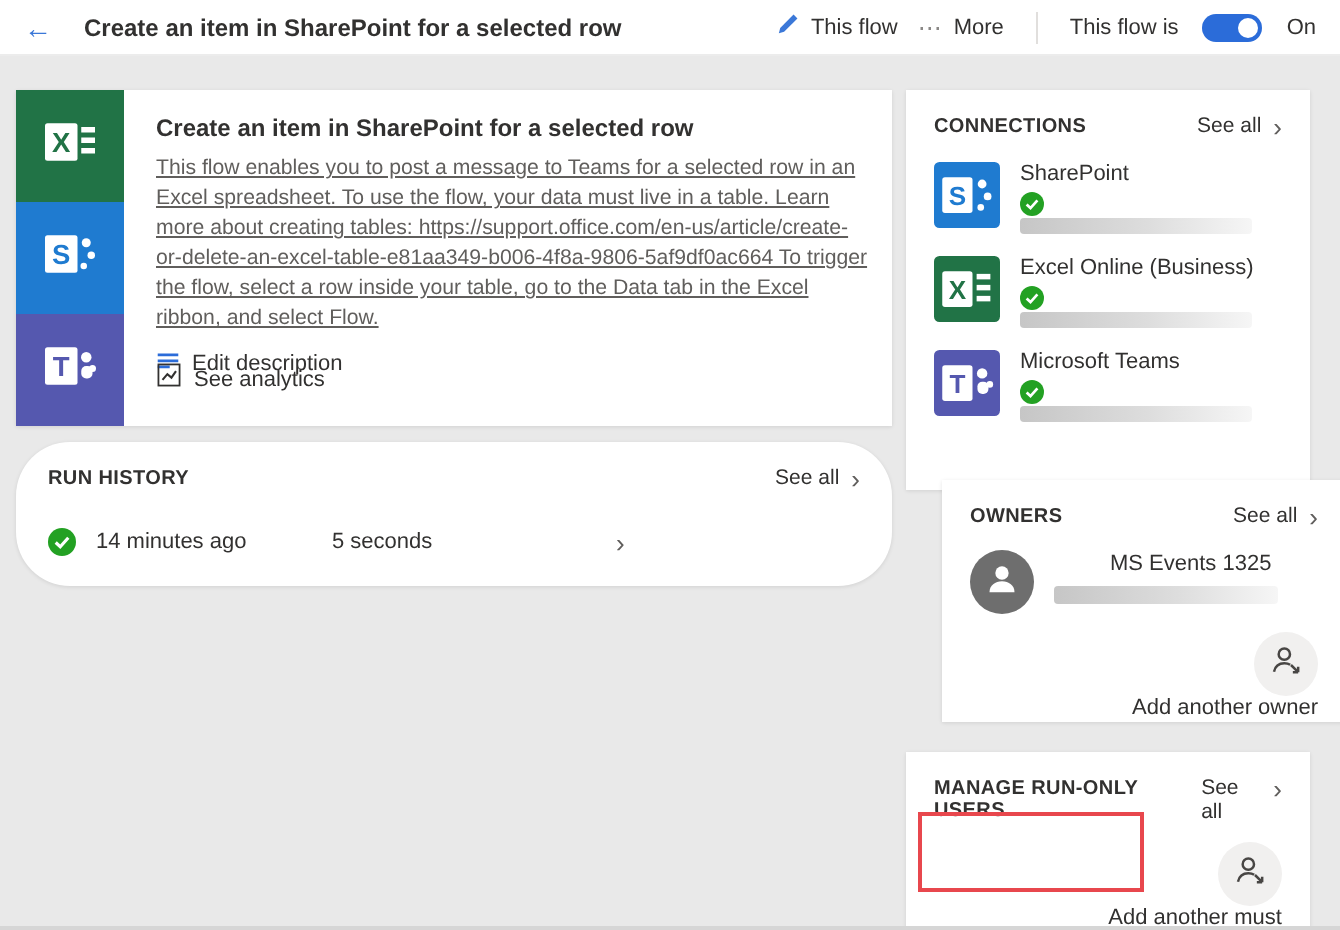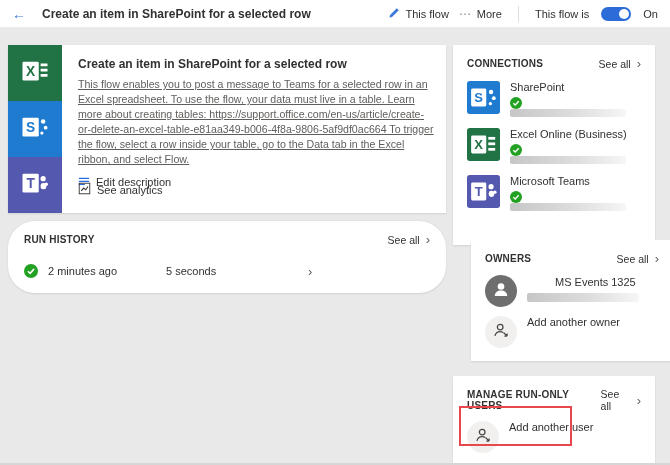--- a/index.html
+++ b/index.html
@@ -31,21 +31,21 @@
   }
   .toggle .knob {
     position:absolute; top:2px; right:2px; width:10px; height:10px;
     border-radius:50%; background:#fff;
   }
 
   
   .card { position:absolute; background:#fff; box-shadow:0 0.5px 2px rgba(0,0,0,.10); }
   .card-head { display:flex; align-items:center; justify-content:space-between; }
   .card-head .sec-title { font-size:10px; font-weight:bold; letter-spacing:.2px; color:#323130; }
-  .see-all { display:flex; align-items:center; gap:6px; font-size:10.5px; color:#323130; cursor:pointer; }
+  .see-all { display:flex; align-items:flex-start; gap:6px; font-size:10.5px; color:#323130; cursor:pointer; }
   .see-all .chev { color:#605e5c; font-size:13px; line-height:1; }
 
   
   .flow-card { left:8px; top:45px; width:438px; height:168px; display:flex; }
   .tile-col { width:54px; flex:0 0 54px; display:flex; flex-direction:column; }
   .app-tile { height:56px; display:flex; align-items:center; justify-content:center; }
   .app-tile svg { width:30px; height:30px; }
   .flow-card-content { flex:1; padding:12px 16px 10px 16px; position:relative; }
   .flow-title { font-size:12px; font-weight:bold; color:#323130; margin-bottom:6px; }
   .flow-desc { font-size:10.6px; line-height:15px; color:#605e5c; width:356px; word-break:break-word;text-decoration:underline; }
@@ -76,21 +76,21 @@
   .owners-card { left:471px; top:240px; width:202px; height:121px; padding:12px 14px; }
   .owner-item { display:flex; margin-top:10px; }
   .avatar { width:32px; height:32px; border-radius:50%; flex:0 0 32px;
             display:flex; align-items:center; justify-content:center; }
   .avatar.dark { background:#6e6e6e; }
   .avatar.light { background:#f1f0ef; }
   .avatar svg { width:20px; height:20px; }
   .owner-meta { margin-left:10px; display:flex; flex-direction:column; justify-content:flex-start; padding-top:1px; }
   .owner-name { font-size:11px; color:#323130;padding-left:28px; }
   .owner-meta .redacted { margin-top:5px; width:112px; height:9px; }
-  .add-row { display:flex; align-items:flex-start; margin-top:9px; cursor:pointer; }
+  .add-row { display:flex; align-items:flex-end; margin-top:9px; cursor:pointer;flex-direction:column; }
   .add-row .add-label { font-size:11px; color:#323130; margin-left:10px; }
 
   .runonly-card { left:453px; top:376px; width:202px; height:89px; padding:12px 14px; }
 
   .red-annotation {
     position:absolute; left:459px; top:406px; width:113px; height:40px;
     border:2px solid #e8474d; pointer-events:none;
   }
 
   .bottom-edge { position:absolute; left:0; bottom:0; width:100%; height:2px; background:#d6d6d6; }
@@ -192,21 +192,21 @@
         <span class="chev">›</span>
       </span>
     </div>
     <div class="run-row">
       <span class="check-badge" style="width: 14px; height: 14px; color: rgb(35, 161, 35);">
         <svg width="14" height="14" viewBox="0 0 16 16">
             <circle cx="8" cy="8" r="8" fill="currentColor"></circle>
             <path d="M4.4 8.3 L7 10.7 L11.6 5.6" stroke="#fff" stroke-width="1.8" fill="none"></path>
           </svg>
       </span>
-      <span>2 minutes ago</span>
+      <span>14 minutes ago</span>
       <span>5 seconds</span>
       <span class="chev">›</span>
     </div>
   </section>
 
   <section class="card conn-card">
     <div class="card-head">
       <span class="sec-title">CONNECTIONS</span>
       <span class="see-all">
         <span>See all</span>
@@ -325,20 +325,20 @@
     <div class="add-row">
       <div class="avatar light">
         <span>
           <svg width="18" height="18" viewBox="0 0 24 24" fill="none" stroke="#484644" stroke-width="1.5">
             <circle cx="11" cy="8.5" r="3.4"></circle>
             <path d="M4.8 19c.7-3.4 3.1-5.1 6.2-5.1 1.3 0 2.5.3 3.5 1"></path>
             <path d="M15 15 L19.3 19.3 M19.3 19.3 v-3.2 M19.3 19.3 h-3.2"></path>
           </svg>
         </span>
       </div>
-      <span class="add-label">Add another user</span>
+      <span class="add-label">Add another must</span>
     </div>
   </section>
 
   <div class="red-annotation" style="border-color: rgb(232, 71, 77);"></div>
 
   <div class="bottom-edge"></div>
 </div>
 
 </body></html>

